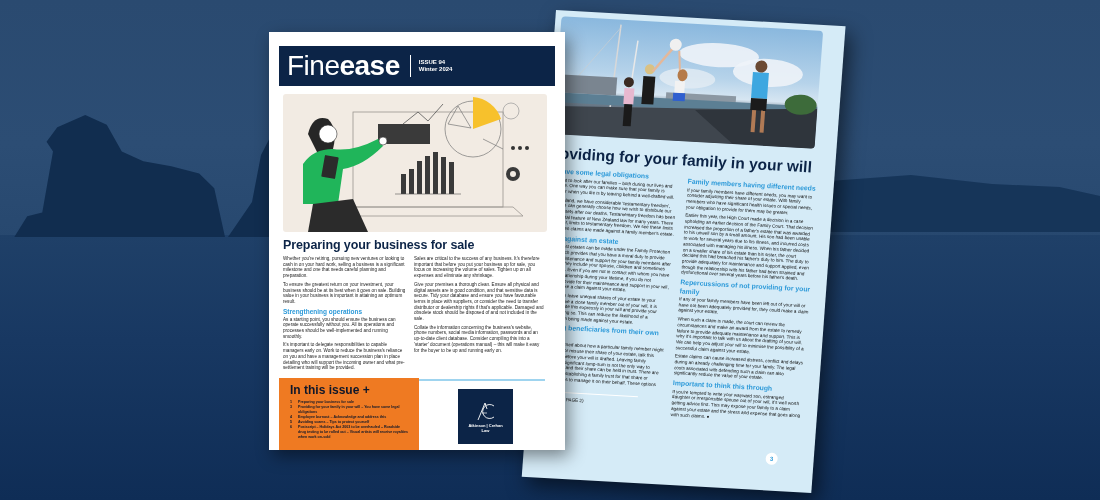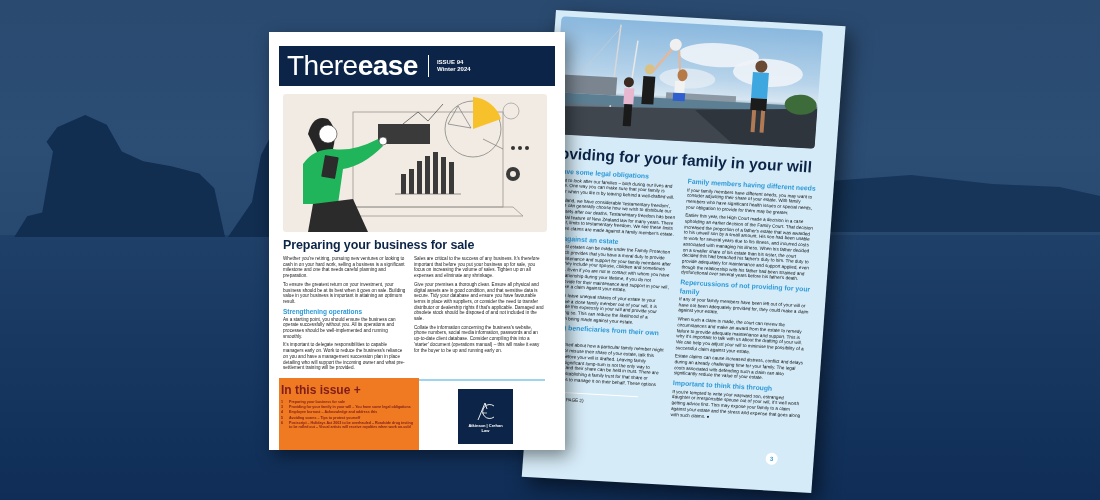--- a/index.html
+++ b/index.html
@@ -44,21 +44,21 @@
     position: absolute; left: 14px; top: 206px; font-size: 12.5px; font-weight: 700; color: #0c2447;
     letter-spacing: -0.1px; white-space: nowrap;
   }
   .col { position: absolute; font-size: 4.6px; line-height: 5.7px; color: #1b1b1b; }
   .col p { margin-bottom: 3px; }
   .col-a { left: 14px; top: 224px; width: 124px; }
   .col-b { left: 145px; top: 224px; width: 130px; }
   .subhead { color: #2d9ad9; font-weight: 700; font-size: 6.5px; line-height: 8px; margin: 2px 0 1px; }
   .toc {
     position: absolute; left: 10px; top: 346px; width: 140px; height: 72px;
-    background: #ef7a22; color: #7f1d1d; padding: 5px 2px;
+    background: #ef7a22; color: #0f172a; padding: 5px 11px;
   }
   .toc-title { font-size: 12px; font-weight: 700; margin-bottom: 3px; }
   .toc ol { list-style: none; font-size: 3.6px; line-height: 4.6px; font-weight: 700; }
   .toc li { display: flex; gap: 4px; margin-bottom: 0.6px; }
   .toc li .n { width: 4px; flex: none; }
   .blue-rule { position: absolute; left: 150px; top: 347px; width: 126px; height: 2px; background: #9fd4ef; }
   .logo-box {
     position: absolute; left: 189px; top: 357px; width: 55px; height: 55px; background: #0c2447;
     color: #fff; display: flex; flex-direction: column; align-items: center; justify-content: center;
   }
@@ -164,21 +164,21 @@
     <div class="rsub">Important to think this through</div>
     <p>If you're tempted to write your wayward son, estranged daughter or irresponsible spouse out of your will, it's well worth getting advice first. This may expose your family to a claim against your estate and the stress and expense that goes along with such claims. ●</p>
   </div>
 
   <div class="page-num">3</div>
 </div>
 
 <div class="page-left">
   <div class="masthead">
     <div class="brand">
-      <span class="light">There</span><span class="bold">ease</span>
+      <span class="light">Fine</span><span class="bold">ease</span>
     </div>
     <div class="mast-divider"></div>
     <div class="issue">
       <div>ISSUE 94</div>
       <div>Winter 2024</div>
     </div>
   </div>
 
   <div class="hero">
     <svg width="264" height="138" viewBox="0 0 264 138">

